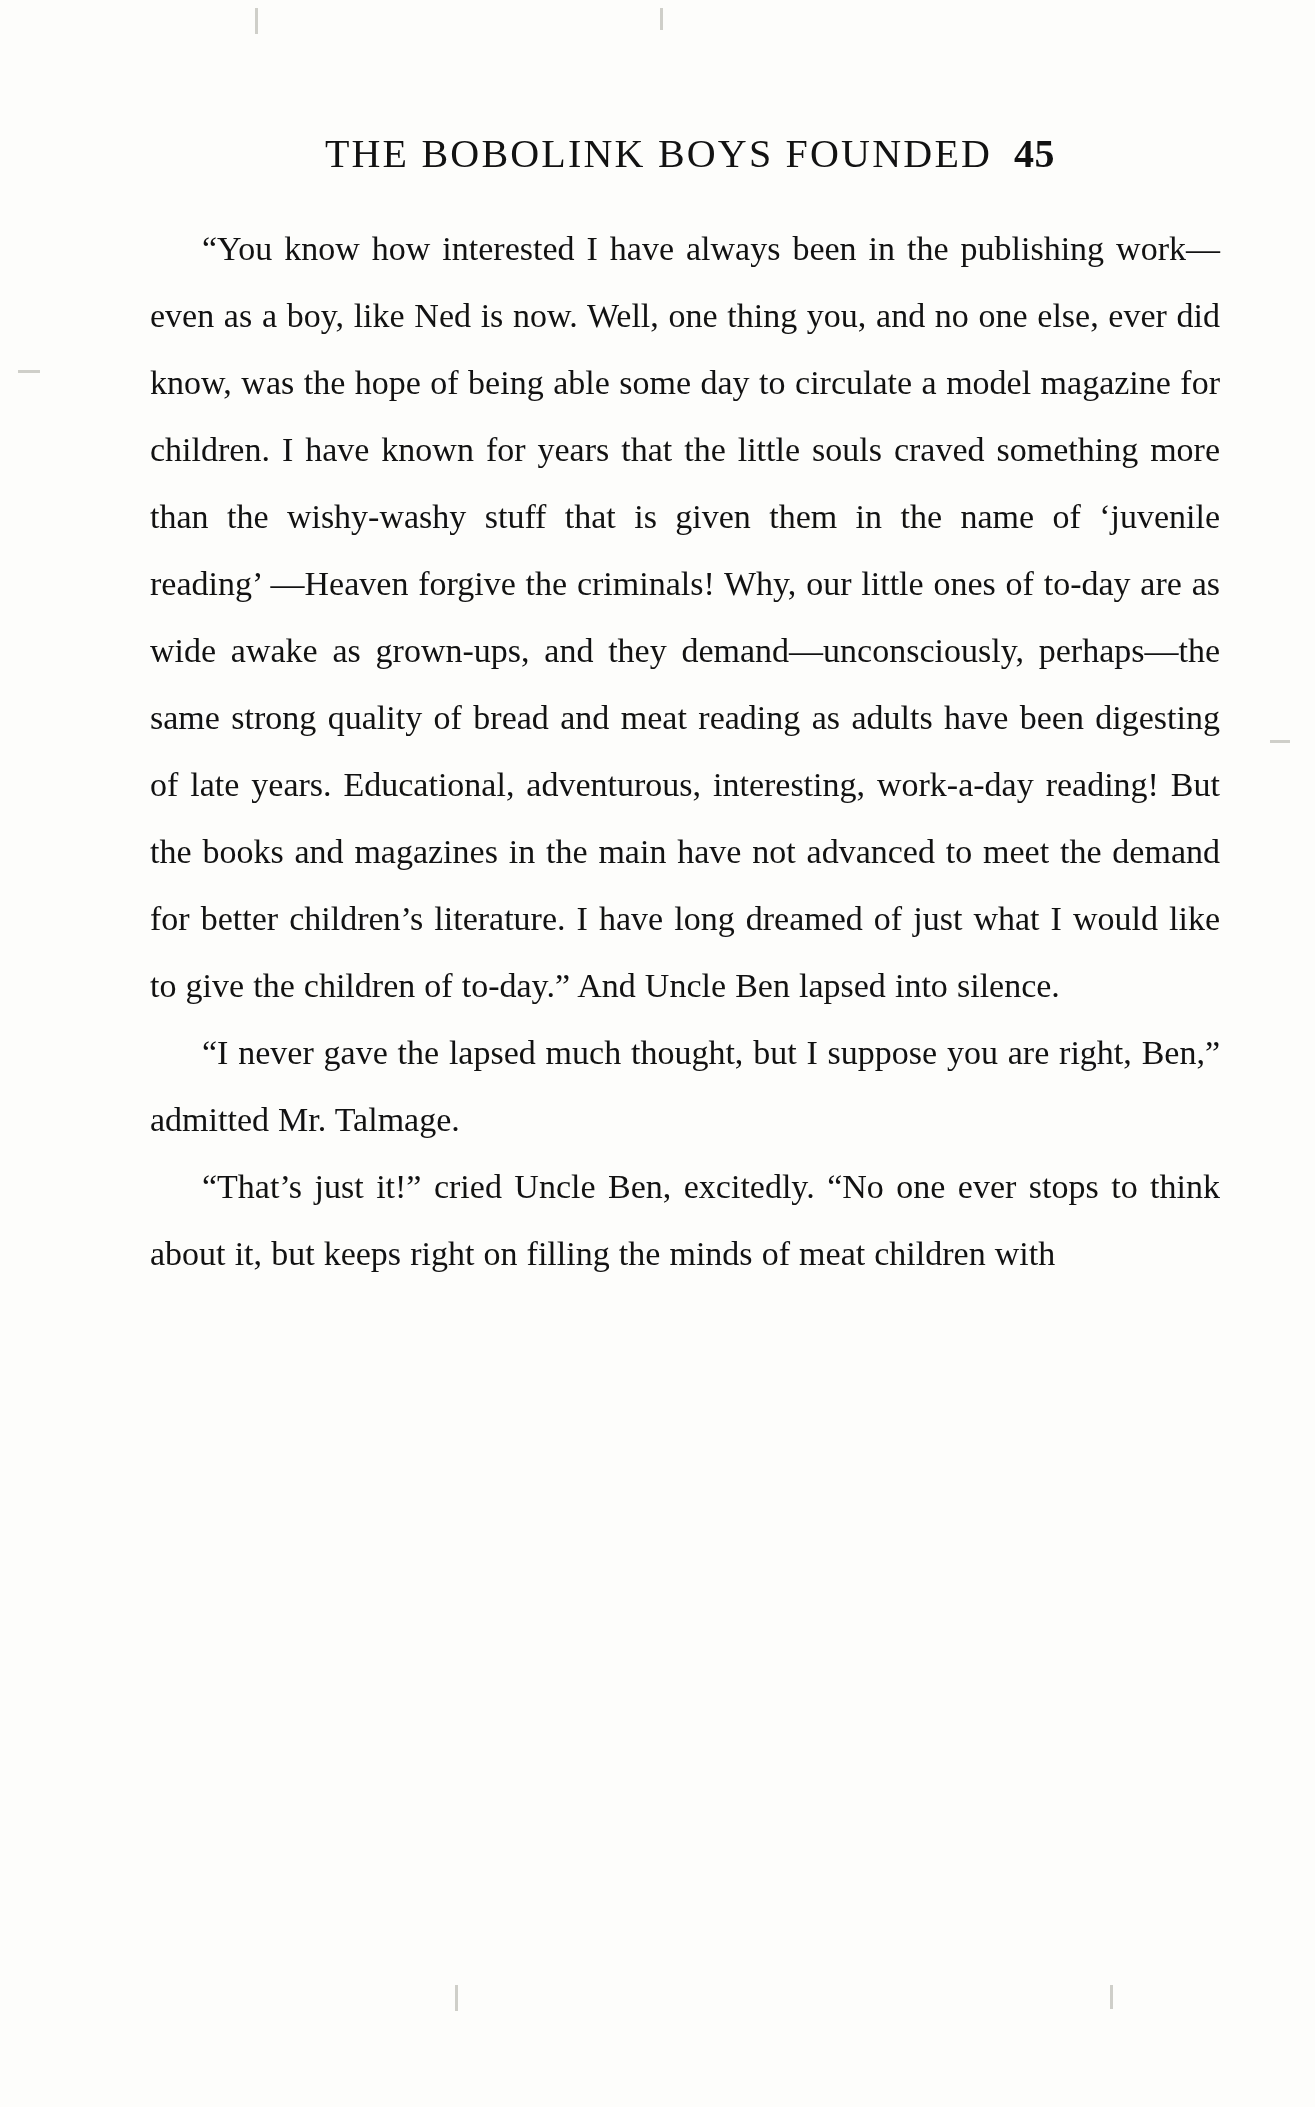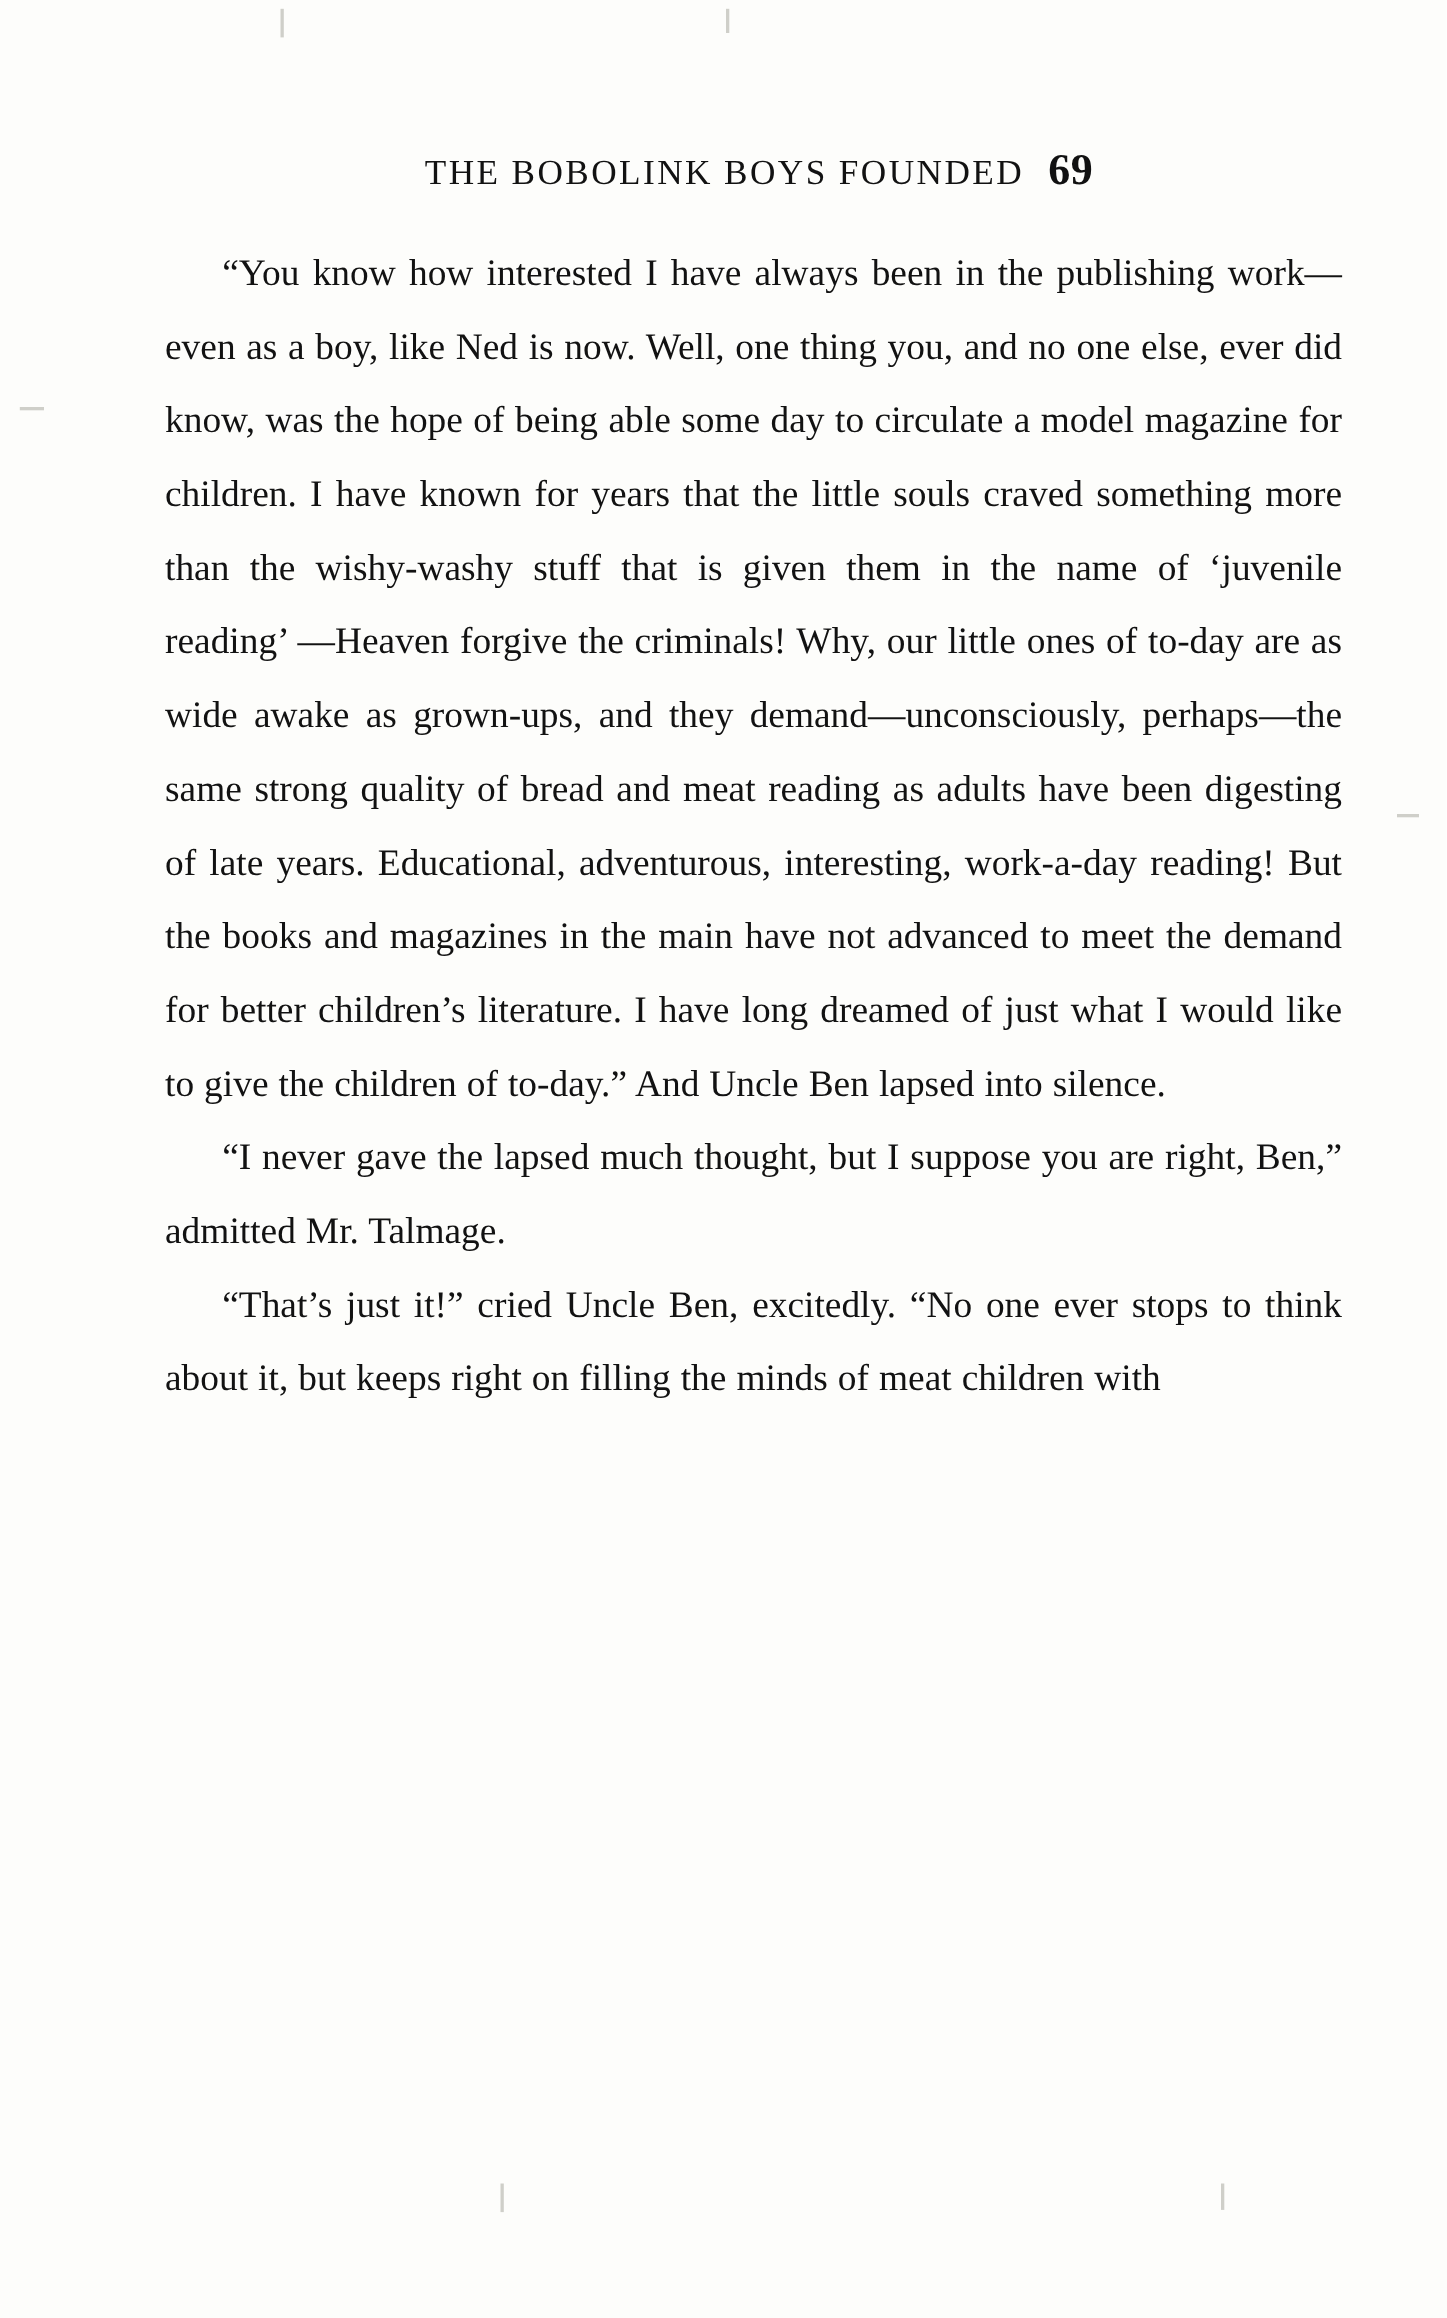--- a/index.html
+++ b/index.html
@@ -31,21 +31,21 @@
   }
   .running-head {
     display: flex;
     align-items: baseline;
     justify-content: center;
     white-space: nowrap;
     margin-bottom: 38px;
     padding-left: 10px;
   }
   .running-head .title {
-    font-size: 32px;
+    font-size: 40px;
     letter-spacing: 2.2px;
     font-weight: 500;
     color: #121212;
   }
   .running-head .folio {
     font-size: 40px;
     font-weight: 700;
     margin-left: 22px;
     color: #111111;
     letter-spacing: 0.5px;
@@ -84,21 +84,21 @@
   <div class="edge-mark mark-top-2"></div>
   <div class="edge-mark mark-left-1"></div>
   <div class="edge-mark mark-bottom-1"></div>
   <div class="edge-mark mark-bottom-2"></div>
   <div class="edge-mark mark-right-1"></div>
 
   <div class="page-inner">
 
     <div class="running-head">
       <span class="title">THE BOBOLINK BOYS FOUNDED</span>
-      <span class="folio">69</span>
+      <span class="folio">45</span>
     </div>
 
     <div class="body-text">
       <p>“You know how interested I have always been in the publishing work—even as a boy, like Ned is now.  Well, one thing you, and no one else, ever did know, was the hope of being able some day to circulate a model magazine for children.  I have known for years that the little souls craved something more than the wishy-washy stuff that is given them in the name of ‘juvenile reading’ —Heaven forgive the criminals!  Why, our little ones of to-day are as wide awake as grown-ups, and they demand—unconsciously, perhaps—the same strong quality of bread and meat reading as adults have been digesting of late years.  Educational, adventurous, interesting, work-a-day reading!  But the books and magazines in the main have not advanced to meet the demand for better children’s literature.  I have long dreamed of just what I would like to give the children of to-day.”  And Uncle Ben lapsed into silence.</p>
       <p>“I never gave the lapsed much thought, but I suppose you are right, Ben,” admitted Mr. Talmage.</p>
       <p>“That’s just it!” cried Uncle Ben, excitedly. “No one ever stops to think about it, but keeps right on filling the minds of meat children with</p>
     </div>
 
   </div>
 </div>

